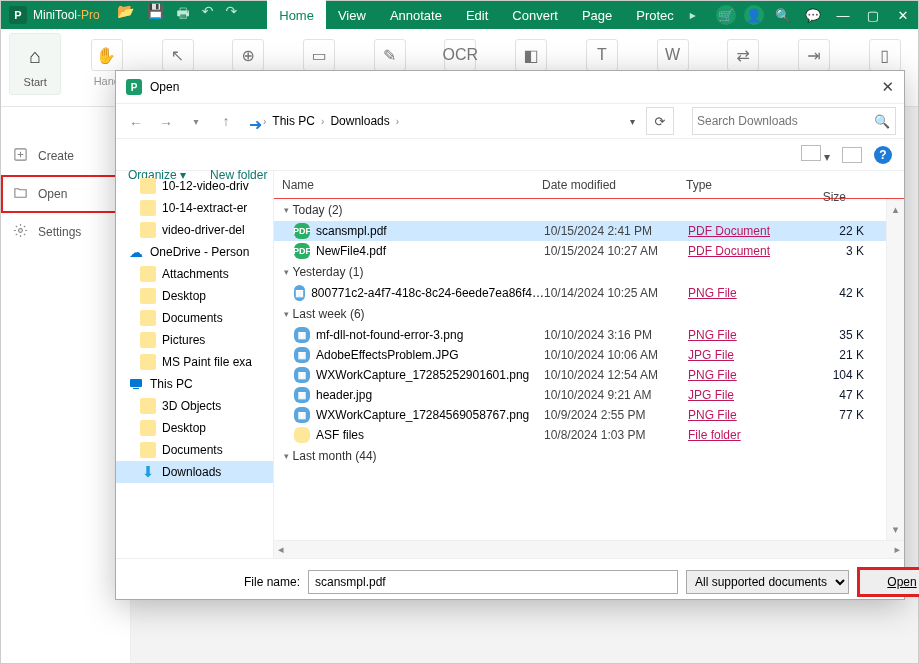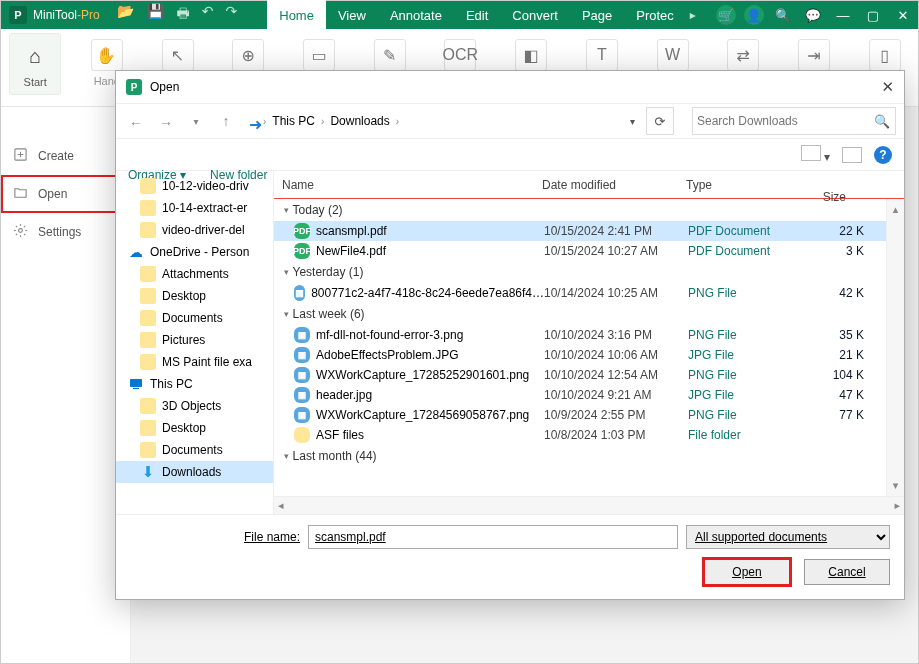--- a/index.html
+++ b/index.html
@@ -83,31 +83,31 @@
   .col-type{width:120px;}
   .col-size{width:56px;text-align:right;margin-top:25px;}
 
   .filelist{flex:1;overflow:auto;font-size:12px;}
   .group{padding:4px 8px 4px 10px;color:#333;display:flex;align-items:center;gap:4px;cursor:pointer;}
   .group .chev{color:#777;font-size:9px;}
   .row{display:flex;align-items:center;padding:2px 8px 2px 20px;cursor:default;}
   .row.selected{background:#cde8ff;}
   .row .rname{width:250px;display:flex;align-items:center;gap:6px;white-space:nowrap;overflow:hidden;text-overflow:ellipsis;}
   .row .rdate{width:144px;color:#444;}
-  .row .rtype{width:120px;color:#0f766e;}
+  .row .rtype{width:120px;color:#be185d;text-decoration:underline;}
   .row .rsize{width:56px;text-align:right;color:#0f172a;}
   .fticon{width:16px;height:16px;border-radius:6px;display:inline-flex;align-items:center;justify-content:center;font-size:9px;color:#fff;font-weight:bold;}
   .fticon.pdf{background:#2bae66;}
   .fticon.png{background:#5aa7e0;}
   .fticon.jpg{background:#5aa7e0;}
   .fticon.folder2{background:#ffe79a;}
   .hscroll{height:18px;border-top:1px solid #eee;background:#f6f6f6;display:flex;align-items:center;justify-content:space-between;padding:0 4px;color:#888;font-size:11px;}
   .vscroll{width:18px;background:#f6f6f6;border-left:1px solid #eee;display:flex;flex-direction:column;align-items:center;justify-content:space-between;padding:4px 0;color:#888;font-size:11px;}
 
-  .dlg-footer{padding:10px 14px 14px 14px;border-top:1px solid #eee;display:flex;flex-direction:column;gap:10px;text-decoration:underline;}
+  .dlg-footer{padding:10px 14px 4px 14px;border-top:1px solid #eee;display:flex;flex-direction:row;gap:10px;}
   .fn-row{display:flex;align-items:center;gap:8px;}
   .fn-row label{font-size:12px;width:170px;text-align:right;}
   .fn-row input.fn{flex:0 0 370px;height:24px;border:1px solid #aaa;font-size:12px;padding:0 6px;}
   .fn-row select{flex:1;height:24px;border:1px solid #aaa;font-size:12px;background:#eee;padding:0 4px;}
   .btn-row{display:flex;justify-content:flex-end;gap:14px;}
   .btn{width:86px;height:26px;border:1px solid #999;background:#eee;font-size:12px;cursor:pointer;}
   .btn.primary{outline:3px solid #e02020;outline-offset:-1px;text-decoration:underline;}
 </style>
 </head>
 <body>

